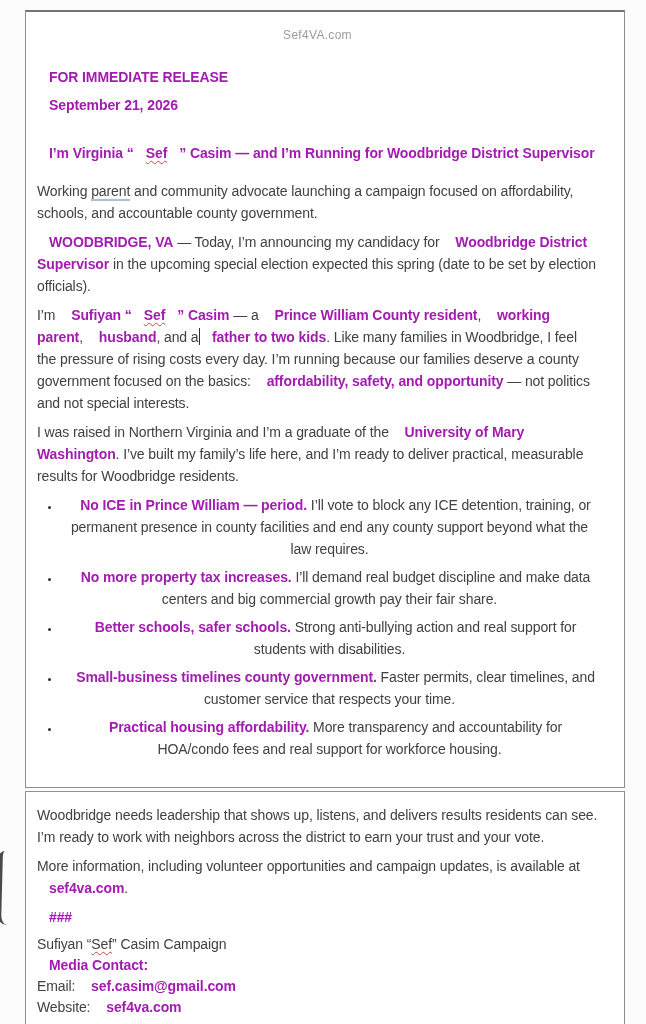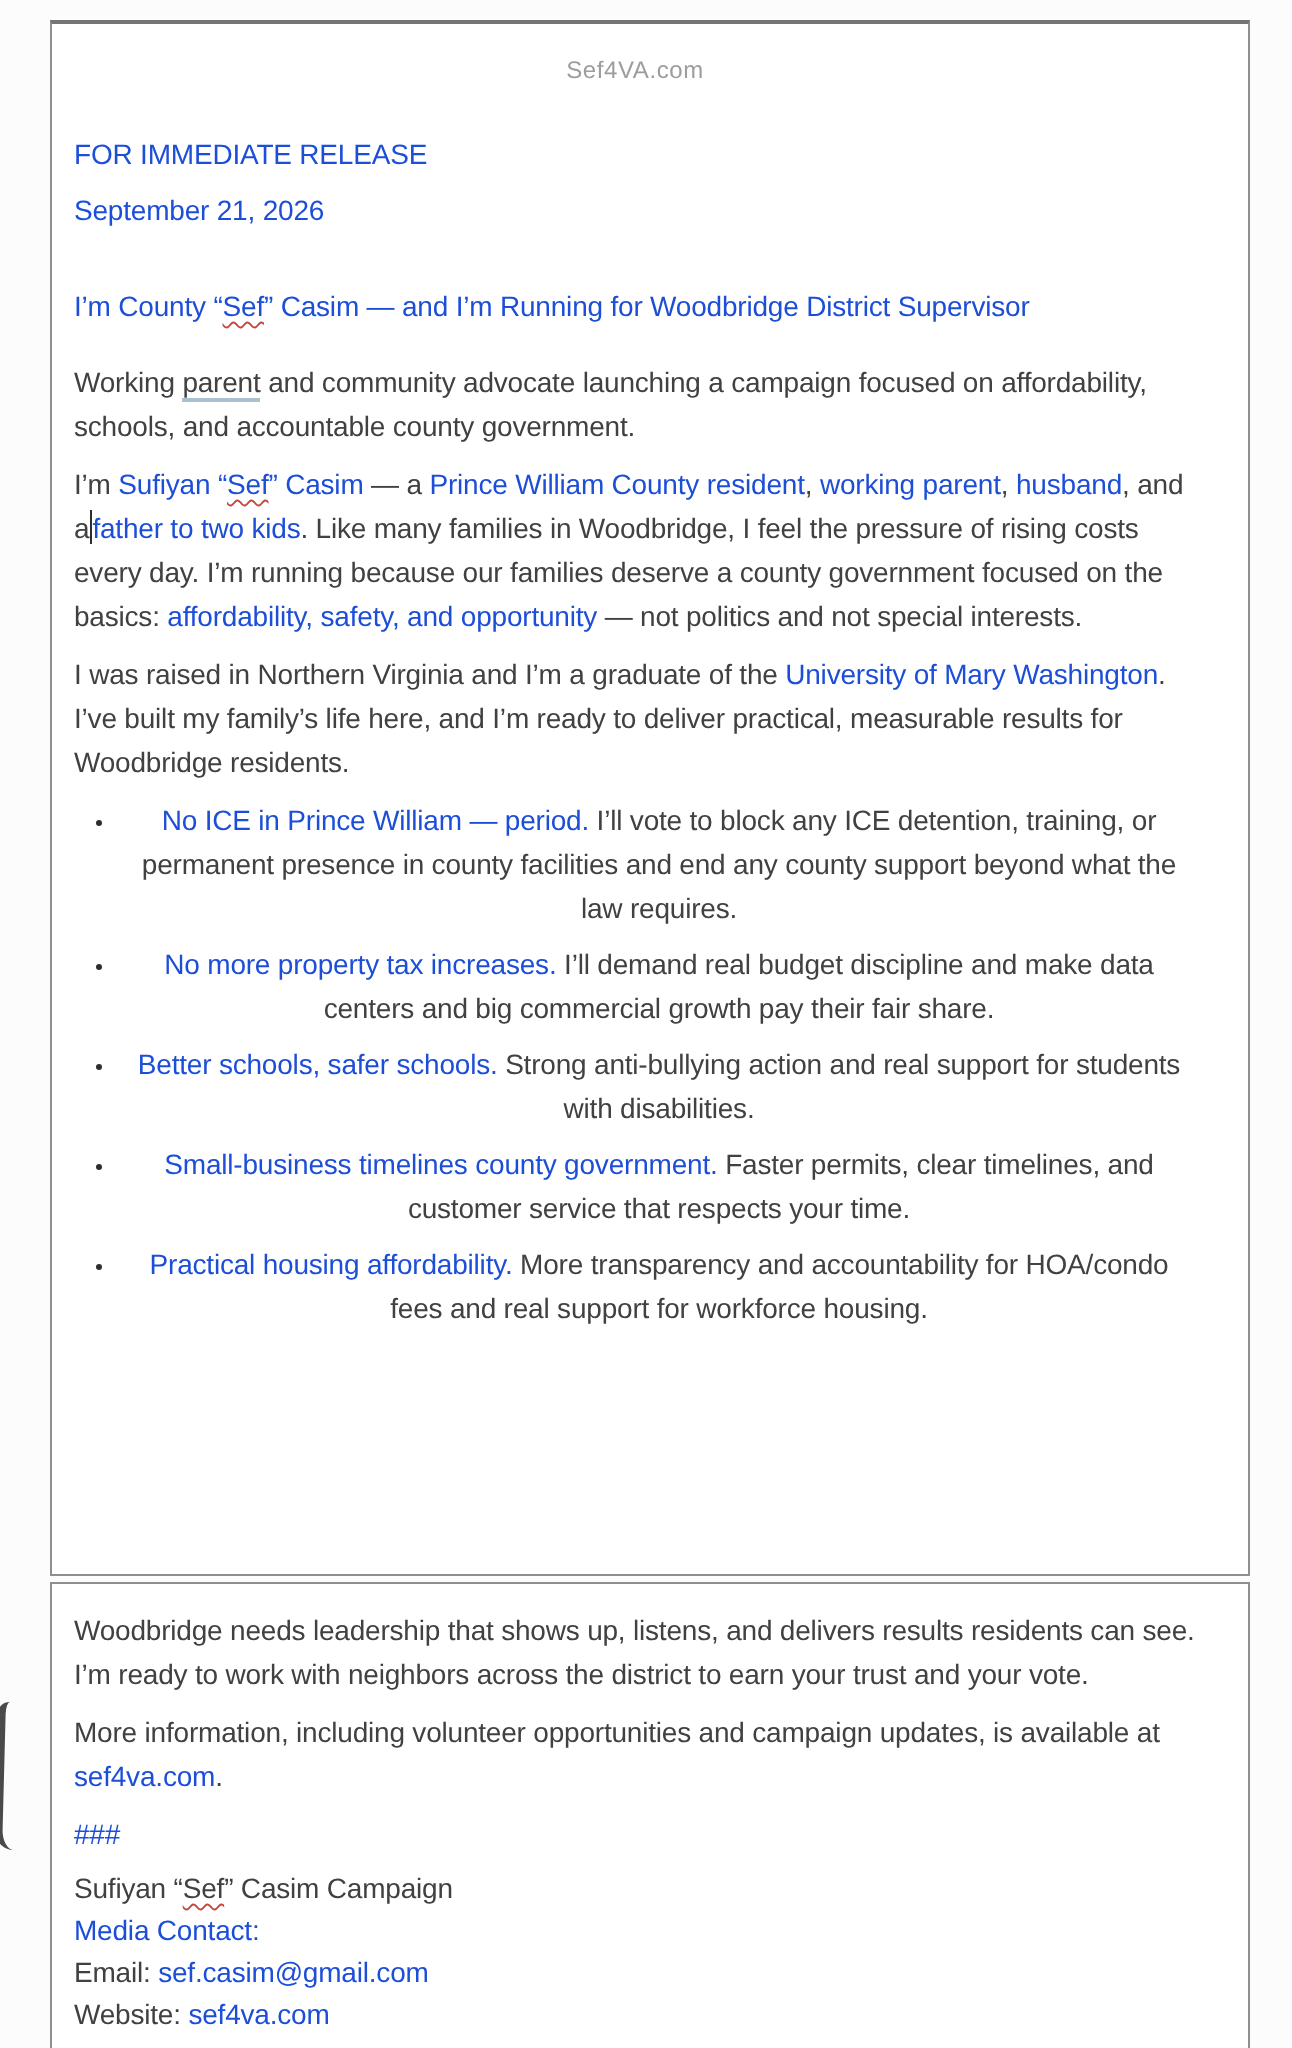--- a/index.html
+++ b/index.html
@@ -6,21 +6,21 @@
   body{width:646px;height:1024px;background:#fcfcfc;font-family:"Liberation Sans","DejaVu Sans",sans-serif;}
   .canvas{position:relative;width:646px;height:1024px;overflow:hidden;background:#fcfcfc;}
   .page{position:absolute;left:25px;width:600px;background:#ffffff;border:1px solid #8f8f8f;
         box-sizing:border-box;padding:12px 26px 0 11px;overflow:hidden;}
   .page1{top:10px;height:778px;border-top:2px solid #757575;}
   .page2{top:791px;height:245px;border-bottom:none;}
   p{margin:0 0 7px 0;font-size:14px;line-height:22px;color:#414141;letter-spacing:-0.1px;}
   .site-header{text-align:center;color:#9d9d9d;font-size:12px;letter-spacing:0.3px;margin:0 0 20px 0;}
   .meta{font-weight:700;color:#1b1b1b;margin:0 0 6px 0;white-space:nowrap;}
   .headline{font-weight:700;color:#1b1b1b;margin:26px 0 16px 0;white-space:nowrap;}
-  .b{font-weight:400;color:#1d4ed8;}
+  .b{font-weight:700;color:#a21caf;margin-left:12px;}
   .spell{text-decoration:underline;text-decoration-style:wavy;text-decoration-color:#c8473c;
          text-decoration-thickness:1px;text-underline-offset:2px;}
   .suggest{border-bottom:2px solid #aac2d0;text-align:center;}
   .caret{display:inline-block;width:1.5px;height:17px;background:#2e2e2e;vertical-align:-3px;}
   ul.priorities{margin:6px 0 0 0;padding:0 0 0 24px;text-align:center;}
   ul.priorities li{margin:0 0 6px 0;font-size:14px;line-height:22px;color:#414141;letter-spacing:-0.1px;}
   ul.priorities li::marker{color:#2e2e2e;font-size:0.75em;}
   .contact p{margin:0;line-height:21px;}
   .edge-artifact{position:absolute;left:-2px;top:851px;width:9px;height:74px;
                  border-left:4px solid #4a4a4a;border-radius:6px 0 0 10px;transform:rotate(1.5deg);}
@@ -28,22 +28,23 @@
 </head>
 <body>
 
 <div class="canvas">
   <div class="edge-artifact"></div>
   <div id="pages">
       <div class="page page1">
         <p class="site-header"><span class="">Sef4VA.com</span></p>
         <p class="meta"><span class="b">FOR IMMEDIATE RELEASE</span></p>
         <p class="meta"><span class="b">September 21, 2026</span></p>
-        <p class="headline"><span class="b">I’m County “</span><span class="b spell">Sef</span><span class="b">” Casim — and I’m Running for Woodbridge District Supervisor</span></p>
+        <p class="headline"><span class="b">I’m Virginia “</span><span class="b spell">Sef</span><span class="b">” Casim — and I’m Running for Woodbridge District Supervisor</span></p>
         <p><span class="">Working </span><span class="suggest">parent</span><span class=""> and community advocate launching a campaign focused on affordability, schools, and accountable county government.</span></p>
+        <p><span class="b">WOODBRIDGE, VA</span><span class=""> — Today, I’m announcing my candidacy for </span><span class="b">Woodbridge District Supervisor</span><span class=""> in the upcoming special election expected this spring (date to be set by election officials).</span></p>
         <p><span class="">I’m </span><span class="b">Sufiyan “</span><span class="b spell">Sef</span><span class="b">” Casim</span><span class=""> — a </span><span class="b">Prince William County resident</span><span class="">, </span><span class="b">working parent</span><span class="">, </span><span class="b">husband</span><span class="">, and a</span><span class="caret"></span><span class="b">father to two kids</span><span class="">. Like many families in Woodbridge, I feel the pressure of rising costs every day. I’m running because our families deserve a county government focused on the basics: </span><span class="b">affordability, safety, and opportunity</span><span class=""> — not politics and not special interests.</span></p>
         <p><span class="">I was raised in Northern Virginia and I’m a graduate of the </span><span class="b">University of Mary Washington</span><span class="">. I’ve built my family’s life here, and I’m ready to deliver practical, measurable results for Woodbridge residents.</span></p>
         <ul class="priorities">
           <li><span class="b">No ICE in Prince William — period.</span><span class=""> I’ll vote to block any ICE detention, training, or permanent presence in county facilities and end any county support beyond what the law requires.</span></li>
           <li><span class="b">No more property tax increases.</span><span class=""> I’ll demand real budget discipline and make data centers and big commercial growth pay their fair share.</span></li>
           <li><span class="b">Better schools, safer schools.</span><span class=""> Strong anti-bullying action and real support for students with disabilities.</span></li>
           <li><span class="b">Small-business timelines county government.</span><span class=""> Faster permits, clear timelines, and customer service that respects your time.</span></li>
           <li><span class="b">Practical housing affordability.</span><span class=""> More transparency and accountability for HOA/condo fees and real support for workforce housing.</span></li>
         </ul>
       </div>

